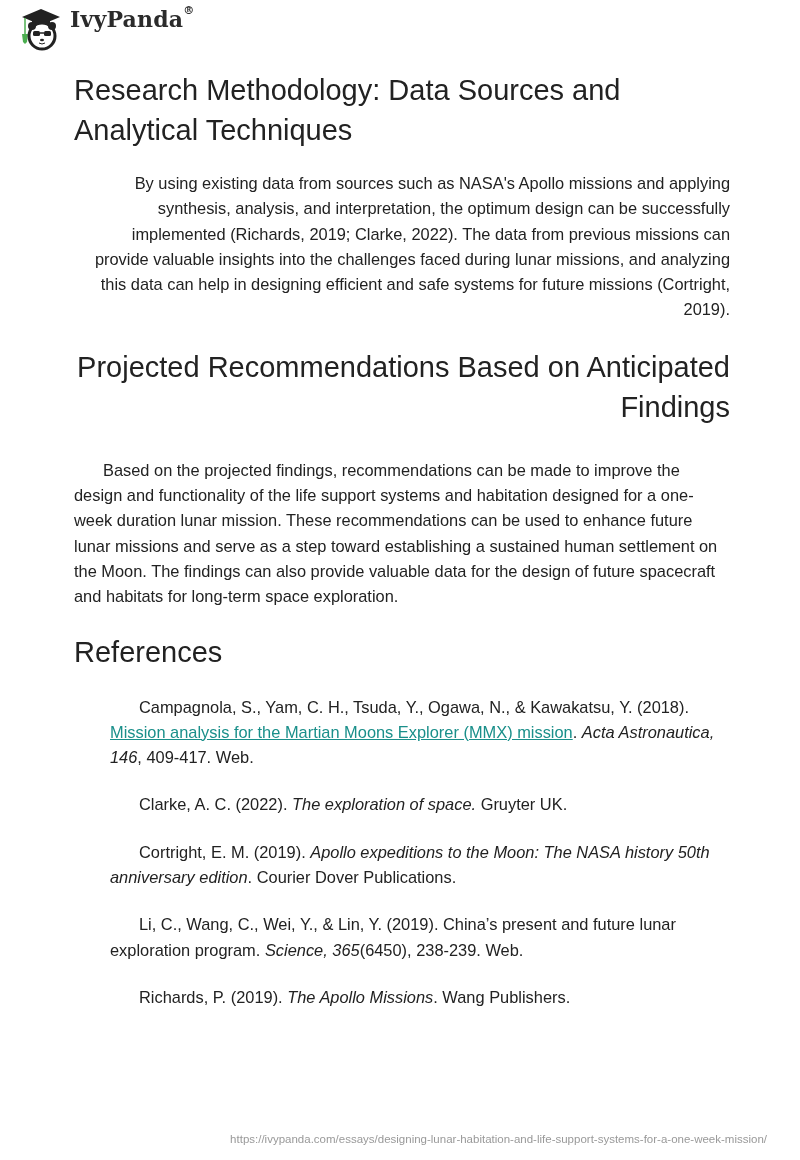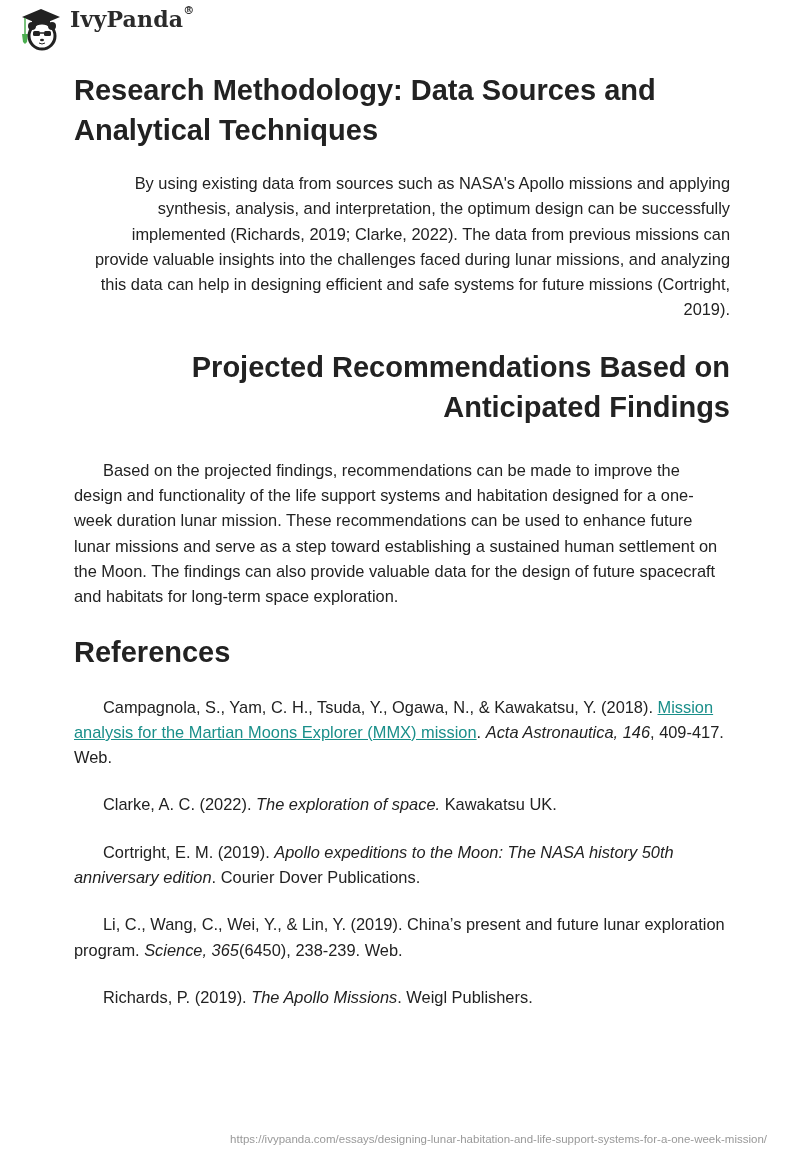--- a/index.html
+++ b/index.html
@@ -6,29 +6,29 @@
   body { width:800px; height:1160px; position:relative; overflow:hidden;
          font-family:"Liberation Sans", sans-serif; color:#222222; }
   .header { position:absolute; left:0; top:0; width:800px; height:56px; }
   .logo { position:absolute; left:18px; top:6px; display:flex; }
   .logo svg { display:block; }
   .logo-text { font-family:"DejaVu Serif", "Liberation Serif", serif; font-weight:bold;
                font-size:22px; color:#2b2b2b; margin-left:6px; letter-spacing:0.2px; }
   .logo-text sup { font-size:11px; vertical-align:top; position:relative; top:-2px; }
   .doc-title { position:absolute; right:33px; top:14px; font-size:13.5px; color:#777777; }
   .content { position:absolute; left:74px; top:70px; width:656px; }
-  h2 { font-size:29px; font-weight:bold; line-height:40px; margin:0; color:#222222; }
+  h2 { font-size:29px; font-weight:normal; line-height:40px; margin:0; color:#222222; }
   .h-methodology { margin-top:0; }
   p { margin:0; font-size:16.4px; line-height:25.3px; }
   .para { text-indent:29px; }
   .p1 { margin-top:21px;text-align:right; }
   .h-recommend { margin-top:24px;text-align:right; }
   .p2 { margin-top:31px; }
   .h-refs { margin-top:22px; }
-  .ref { text-indent:29px; margin-top:22px; }
+  .ref { text-indent:29px; margin-top:22px;margin-left:36px; }
   .ref.first { margin-top:23px; }
   .ref a { color:#1a8f8a; text-decoration:underline; }
   .footer-url { position:absolute; right:33px; top:1133px; font-size:11.5px; color:#999999; }
 </style>
 </head>
 <body>
 
 <div class="header">
   <div class="logo">
     <span>
@@ -59,23 +59,23 @@
   <h2 class="h-methodology">Research Methodology: Data Sources and Analytical Techniques</h2>
   <p class="para p1">By using existing data from sources such as NASA's Apollo missions and applying synthesis, analysis, and interpretation, the optimum design can be successfully implemented (Richards, 2019; Clarke, 2022). The data from previous missions can provide valuable insights into the challenges faced during lunar missions, and analyzing this data can help in designing efficient and safe systems for future missions (Cortright, 2019).</p>
 
   <h2 class="h-recommend">Projected Recommendations Based on Anticipated Findings</h2>
   <p class="para p2">Based on the projected findings, recommendations can be made to improve the design and functionality of the life support systems and habitation designed for a one-week duration lunar mission. These recommendations can be used to enhance future lunar missions and serve as a step toward establishing a sustained human settlement on the Moon. The findings can also provide valuable data for the design of future spacecraft and habitats for long-term space exploration.</p>
 
   <h2 class="h-refs">References</h2>
 
   <p class="ref first"><span>Campagnola, S., Yam, C. H., Tsuda, Y., Ogawa, N., &amp; Kawakatsu, Y. (2018). </span><a href="#">Mission analysis for the Martian Moons Explorer (MMX) mission</a><span>. </span><i>Acta Astronautica, 146</i><span>, 409-417. Web.</span></p>
 
-  <p class="ref"><span>Clarke, A. C. (2022). </span><i>The exploration of space.</i><span> Kawakatsu UK.</span></p>
+  <p class="ref"><span>Clarke, A. C. (2022). </span><i>The exploration of space.</i><span> Gruyter UK.</span></p>
 
   <p class="ref"><span>Cortright, E. M. (2019). </span><i>Apollo expeditions to the Moon: The NASA history 50th anniversary edition</i><span>. Courier Dover Publications.</span></p>
 
 
   <p class="ref"><span>Li, C., Wang, C., Wei, Y., &amp; Lin, Y. (2019). China’s present and future lunar exploration program. </span><i>Science, 365</i><span>(6450), 238-239. Web.</span></p>
 
-  <p class="ref"><span>Richards, P. (2019). </span><i>The Apollo Missions</i><span>. Weigl Publishers.</span></p>
+  <p class="ref"><span>Richards, P. (2019). </span><i>The Apollo Missions</i><span>. Wang Publishers.</span></p>
 </div>
 
 <div class="footer-url">https://ivypanda.com/essays/designing-lunar-habitation-and-life-support-systems-for-a-one-week-mission/</div>
 
 </body></html>

